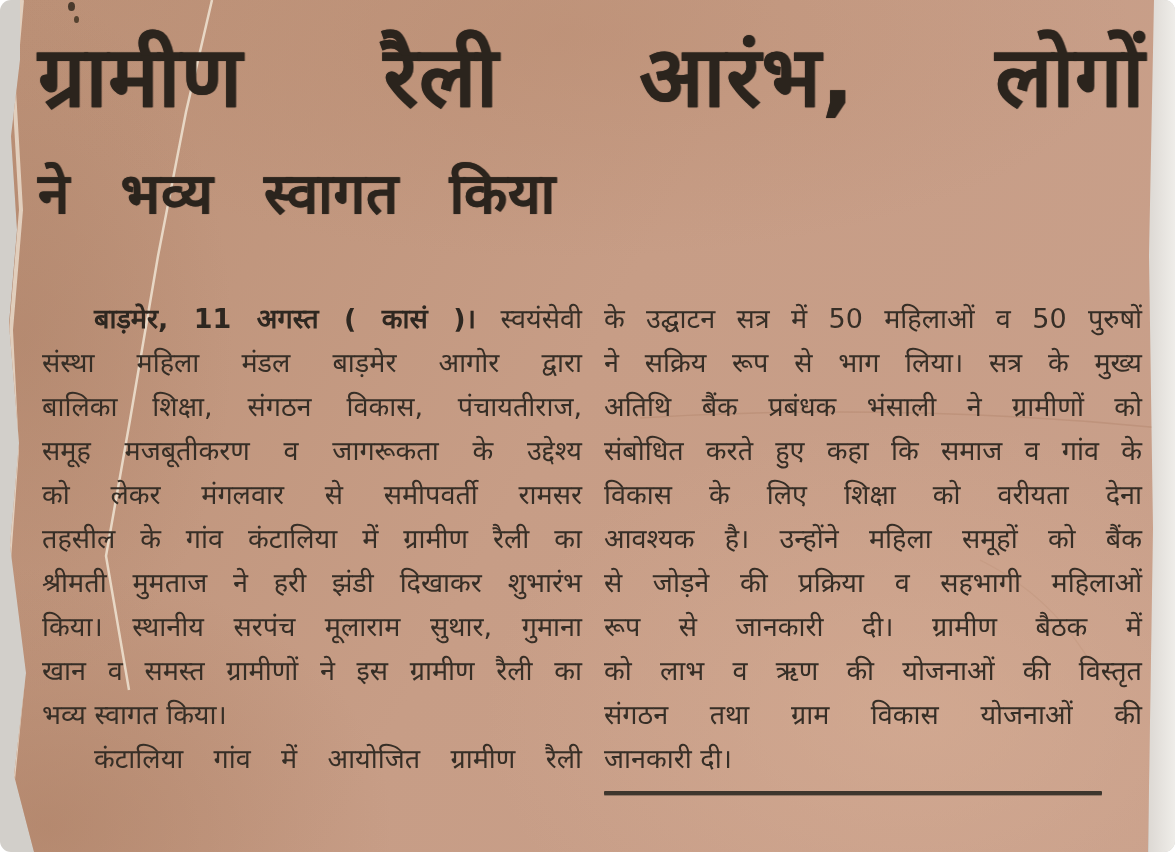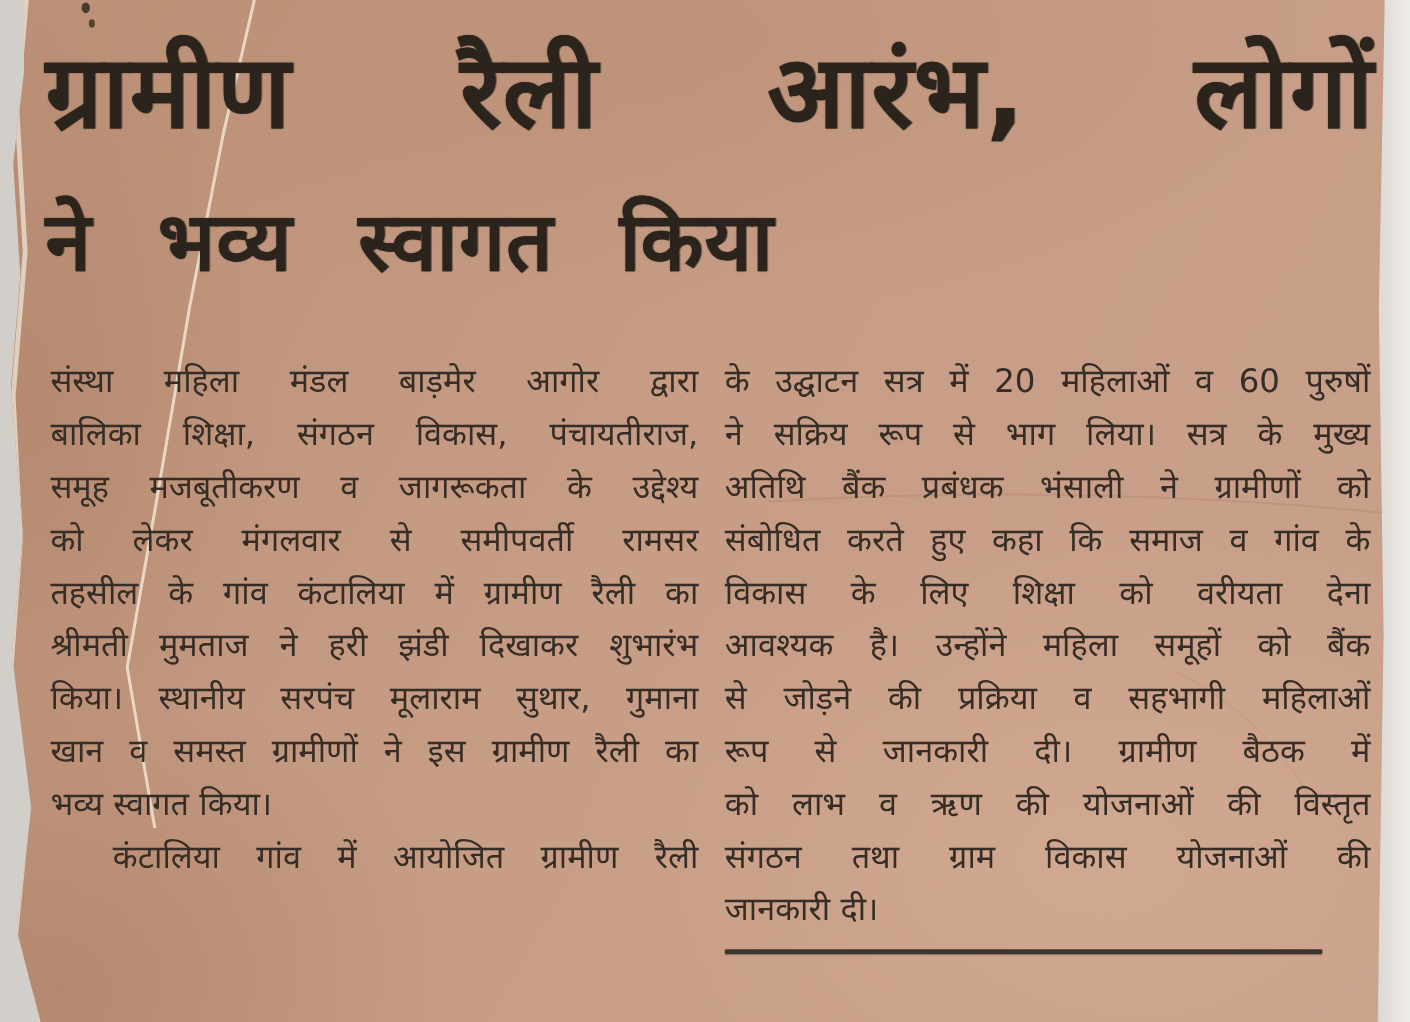--- a/index.html
+++ b/index.html
@@ -2,21 +2,21 @@
 <html lang="hi"><head>
 <meta charset="utf-8">
 <style>
   html,body { margin:0; padding:0; }
   body {
     width:1175px; height:852px; overflow:hidden;
     font-family:"DejaVu Sans", sans-serif;
   }
   .scene {
     position:relative; width:1175px; height:852px;
-    background:#d2cfca; overflow:hidden;
+    background:#d2cfca; overflow:hidden;border-radius:11px;
   }
   .bg-right {
     position:absolute; top:0; right:0; width:26px; height:100%;
     background:linear-gradient(to right,#ddd9d4,#efede9);
   }
   
   .clipping {
     position:absolute; inset:0;
     clip-path:polygon(
       20px 0, 1154px 0, 1149px 30%, 1153px 62%, 1148px 100%,
@@ -43,21 +43,21 @@
     text-shadow:0 0 1px rgba(43,36,29,.75), 1px 0 0 rgba(43,36,29,.45);
     letter-spacing:1px;
   }
   .hl1 {
     position:absolute; left:0; right:2px; top:14px;
     font-size:84px; line-height:1.5;
     text-align:justify; text-align-last:justify;
   }
   .hl2 {
     position:absolute; left:0; top:152px;
-    font-size:68px; line-height:1.5;
+    font-size:56px; line-height:1.5;
     word-spacing:30px; white-space:nowrap;
   }
   
   .col { position:absolute; top:297px; font-size:27px; }
   .col-left  { left:42px;  width:540px; }
   .col-right { left:604px; width:538px; }
   .bline {
     height:44px; line-height:44px;
     text-align:justify; text-align-last:justify;
     white-space:nowrap;
@@ -90,34 +90,38 @@
     </svg>
 
     <div class="staple"></div>
 
     <div class="headline">
       <div class="hl hl1">ग्रामीण रैली आरंभ, लोगों</div>
       <div class="hl hl2">ने भव्य स्वागत किया</div>
     </div>
 
     <div class="col col-left">
+      <div class="bline first">
+        <span class="bold">बाड़मेर, 11 अगस्त ( कासं )।</span>
+        <span>स्वयंसेवी</span>
+      </div>
       <div class="bline">संस्था महिला मंडल बाड़मेर आगोर द्वारा</div>
       <div class="bline">बालिका शिक्षा, संगठन विकास, पंचायतीराज,</div>
       <div class="bline">समूह मजबूतीकरण व जागरूकता के उद्देश्य</div>
       <div class="bline">को लेकर मंगलवार से समीपवर्ती रामसर</div>
       <div class="bline">तहसील के गांव कंटालिया में ग्रामीण रैली का</div>
       <div class="bline">श्रीमती मुमताज ने हरी झंडी दिखाकर शुभारंभ</div>
       <div class="bline">किया। स्थानीय सरपंच मूलाराम सुथार, गुमाना</div>
       <div class="bline">खान व समस्त ग्रामीणों ने इस ग्रामीण रैली का</div>
       <div class="bline nj">भव्य स्वागत किया।</div>
       <div class="bline indent">कंटालिया गांव में आयोजित ग्रामीण रैली</div>
     </div>
 
     <div class="col col-right">
-      <div class="bline">के उद्घाटन सत्र में 20 महिलाओं व 60 पुरुषों</div>
+      <div class="bline">के उद्घाटन सत्र में 50 महिलाओं व 50 पुरुषों</div>
       <div class="bline">ने सक्रिय रूप से भाग लिया। सत्र के मुख्य</div>
       <div class="bline">अतिथि बैंक प्रबंधक भंसाली ने ग्रामीणों को</div>
       <div class="bline">संबोधित करते हुए कहा कि समाज व गांव के</div>
       <div class="bline">विकास के लिए शिक्षा को वरीयता देना</div>
       <div class="bline">आवश्यक है। उन्होंने महिला समूहों को बैंक</div>
       <div class="bline">से जोड़ने की प्रक्रिया व सहभागी महिलाओं</div>
       <div class="bline">रूप से जानकारी दी। ग्रामीण बैठक में</div>
       <div class="bline">को लाभ व ऋण की योजनाओं की विस्तृत</div>
       <div class="bline">संगठन तथा ग्राम विकास योजनाओं की</div>
       <div class="bline nj">जानकारी दी।</div>

